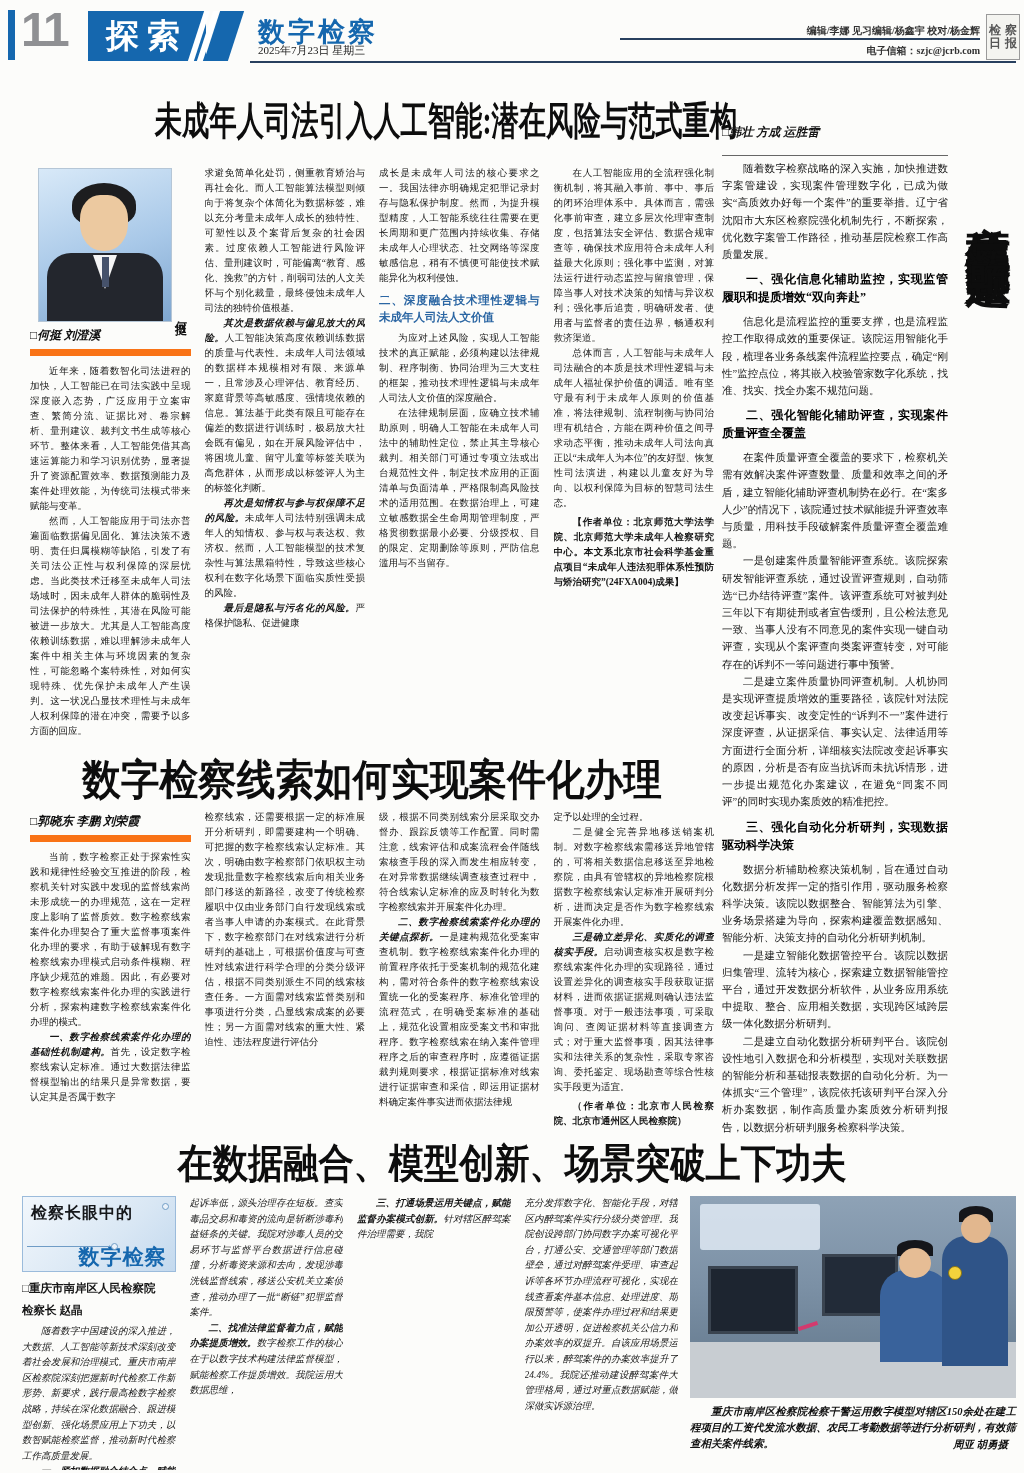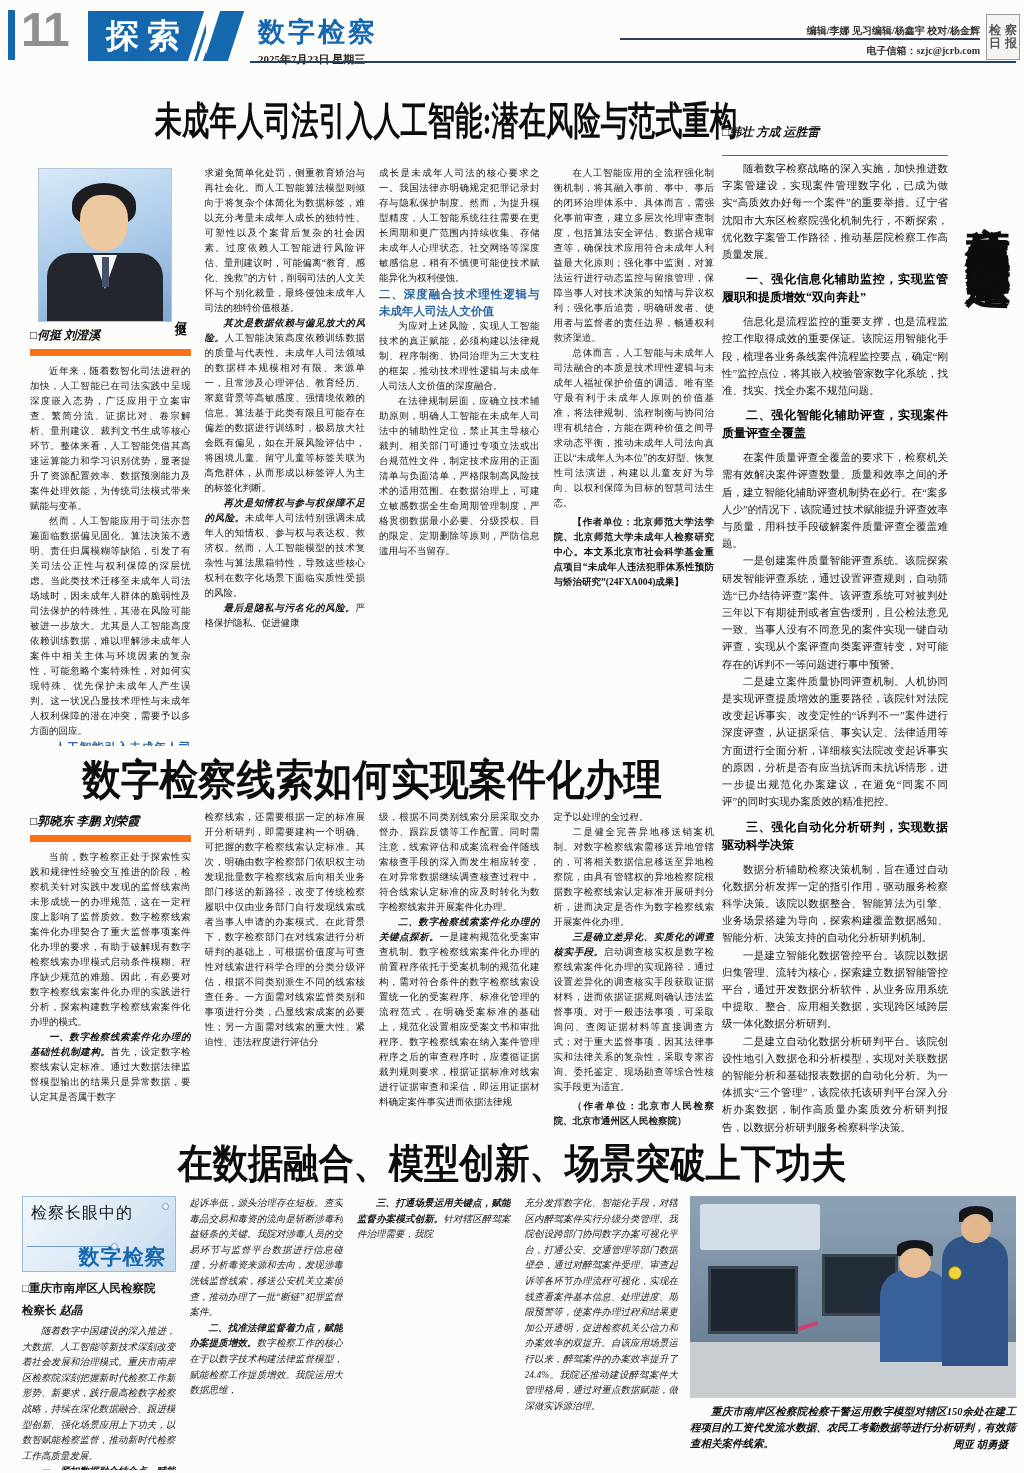--- a/index.html
+++ b/index.html
@@ -9,21 +9,21 @@
   .hd-bar{position:absolute;left:8px;top:10px;width:7px;height:50px;background:#1567ae;}
   .hd-num{position:absolute;left:21px;top:2px;font-family:"Liberation Sans","DejaVu Sans",sans-serif;
           font-size:48px;font-weight:bold;color:#8f9093;letter-spacing:-2px;}
   .hd-box{position:absolute;left:88px;top:11px;width:118px;height:50px;background:#1567ae;color:#fff;
           font-family:"Liberation Sans","DejaVu Sans",sans-serif;font-size:33px;font-weight:bold;
           text-align:center;line-height:50px;letter-spacing:8px;}
   .hd-slash-w{position:absolute;top:11px;width:6px;height:50px;background:#fff;transform:skewX(-18deg);}
   .hd-slash-b{position:absolute;left:212px;top:11px;width:24px;height:50px;background:#1567ae;transform:skewX(-18deg);}
   .hd-title{position:absolute;left:258px;top:14px;font-family:"Liberation Sans","DejaVu Sans",sans-serif;
             font-size:27px;font-weight:bold;color:#1567ae;letter-spacing:3px;}
-  .hd-date{position:absolute;left:258px;top:52px;font-size:11px;font-weight:bold;color:#222;}
+  .hd-date{position:absolute;left:258px;top:43px;font-size:11px;font-weight:normal;color:#222;}
   .hd-rule{position:absolute;left:250px;top:61px;width:766px;height:2px;background:#28405e;}
   .hd-edit{position:absolute;left:620px;top:24px;width:360px;text-align:right;font-size:10px;color:#333;font-weight:bold;}
   .hd-mid{position:absolute;left:620px;top:38px;width:360px;height:2px;background:#28405e;}
   .hd-mail{position:absolute;left:620px;top:44px;width:360px;text-align:right;font-size:10px;color:#333;font-weight:bold;}
   .hd-logo{position:absolute;left:986px;top:14px;width:32px;height:44px;border:1px solid #9a9a9a;
            display:grid;grid-template-columns:1fr 1fr;align-content:center;justify-items:center;
            font-size:12px;font-weight:bold;color:#555;line-height:13px;background:#f4f4f0;}
   
   .headline{position:absolute;text-align:center;font-weight:bold;color:#0d0d0d;white-space:nowrap;}
   .headline .sq{display:inline-block;transform-origin:50% 50%;}
@@ -37,21 +37,21 @@
           font-size:45px;font-weight:bold;letter-spacing:3px;color:#0d0d0d;text-align:justify;}
   
   .cols{position:absolute;display:flex;gap:14px;}
   .col{flex:1 1 0;overflow:hidden;font-size:9.5px;line-height:15px;}
   .c-a1{left:30px;top:166px;width:684px;height:580px;}
   .c-a3{left:30px;top:810px;width:684px;height:326px;}
   .c-a4{left:22px;top:1196px;width:656px;height:274px;}
   .c-a4 .col{font-style:italic;line-height:15.6px;}
   p.para{margin:0;text-indent:2em;text-align:justify;}
   p.noindent{text-indent:0;}
-  p.subhead{margin:0 0;font-weight:bold;text-indent:0;text-align:justify;}
+  p.subhead{margin:6px 0;font-weight:bold;text-indent:0;text-align:justify;}
   .a1 p.subhead{color:#2b66a3;font-size:11.5px;line-height:16.5px;}
   p.attribution{margin:4px 0 0;font-weight:bold;text-indent:2em;text-align:justify;}
   b.lead{font-weight:bold;}
   .a1 b.lead, .c-a3 b.lead{font-style:italic;}
   
   .byline{font-size:12px;font-weight:bold;font-style:italic;color:#111;
           padding:4px 0 6px;border-bottom:7px solid #f97316;margin-bottom:8px;text-indent:0;}
   
   .photo-wrap{position:relative;width:150px;height:152px;margin:2px 0 4px 8px;}
   .portrait{position:absolute;left:0;top:0;width:132px;height:152px;overflow:hidden;
@@ -59,27 +59,27 @@
   .pt-hair{position:absolute;left:33px;top:14px;width:64px;height:44px;background:#1d1d1f;border-radius:50% 50% 40% 40%;}
   .pt-face{position:absolute;left:41px;top:26px;width:48px;height:56px;background:#ecc9a0;border-radius:42% 42% 48% 48%;}
   .pt-body{position:absolute;left:8px;top:84px;width:116px;height:70px;background:#23262d;border-radius:24px 24px 0 0;}
   .pt-shirt{position:absolute;left:54px;top:86px;width:24px;height:34px;background:#f4f4f4;clip-path:polygon(50% 100%,0 0,100% 0);}
   .pt-tie{position:absolute;left:63px;top:88px;width:7px;height:30px;background:#46526b;}
   .photo-cap{position:absolute;right:0;bottom:4px;writing-mode:vertical-rl;font-size:12px;font-weight:bold;color:#111;letter-spacing:2px;}
   
   .series-box{position:relative;height:74px;margin-bottom:8px;border:1px solid #9bbbdb;
               background:linear-gradient(135deg,#f2f7fc 0%,#d9e7f4 60%,#c3d9ee 100%);overflow:hidden;font-style:normal;}
   .sb-l1{position:absolute;left:8px;top:8px;font-family:"Liberation Sans","DejaVu Sans",sans-serif;
-         font-size:16px;font-weight:normal;color:#15171a;letter-spacing:1px;}
+         font-size:16px;font-weight:bold;color:#15171a;letter-spacing:1px;}
   .sb-l2{position:absolute;right:8px;bottom:6px;font-family:"Liberation Sans","DejaVu Sans",sans-serif;
          font-size:21px;font-weight:bold;color:#1567ae;letter-spacing:1px;}
   .sb-line{position:absolute;left:4px;bottom:24px;width:86px;height:1px;background:#6f9cc6;}
   .sb-dot{position:absolute;width:5px;height:5px;border:1px solid #6f9cc6;border-radius:50%;background:#eaf2fa;}
   .sb-byline{font-size:11.5px;font-weight:bold;font-style:normal;line-height:16px;margin:0 0 6px;text-indent:0;}
-  .sb-byline .nm{font-style:italic;}
+  .sb-byline .nm{}
   
   .news-photo{position:absolute;left:690px;top:1196px;width:326px;height:202px;overflow:hidden;
               background:linear-gradient(180deg,#8ea2b6 0%,#7b90a5 45%,#5f7488 100%);}
   .np-banner{position:absolute;left:10px;top:8px;width:120px;height:46px;background:#dfe9f3;opacity:.85;border-radius:3px;}
   .np-desk{position:absolute;left:0;bottom:0;width:100%;height:56px;background:#c8cdd2;}
   .np-mon1{position:absolute;left:18px;top:70px;width:84px;height:62px;background:#1d2530;border:3px solid #3a4450;}
   .np-mon2{position:absolute;left:132px;top:58px;width:70px;height:56px;background:#222b38;border:3px solid #3a4450;}
   .np-off1{position:absolute;left:190px;top:74px;width:70px;height:92px;background:#39629b;border-radius:26px 26px 0 0;}
   .np-off2{position:absolute;left:252px;top:40px;width:66px;height:130px;background:#2f5档case;}
   .np-off2{background:#2f5488;border-radius:24px 24px 0 0;}

